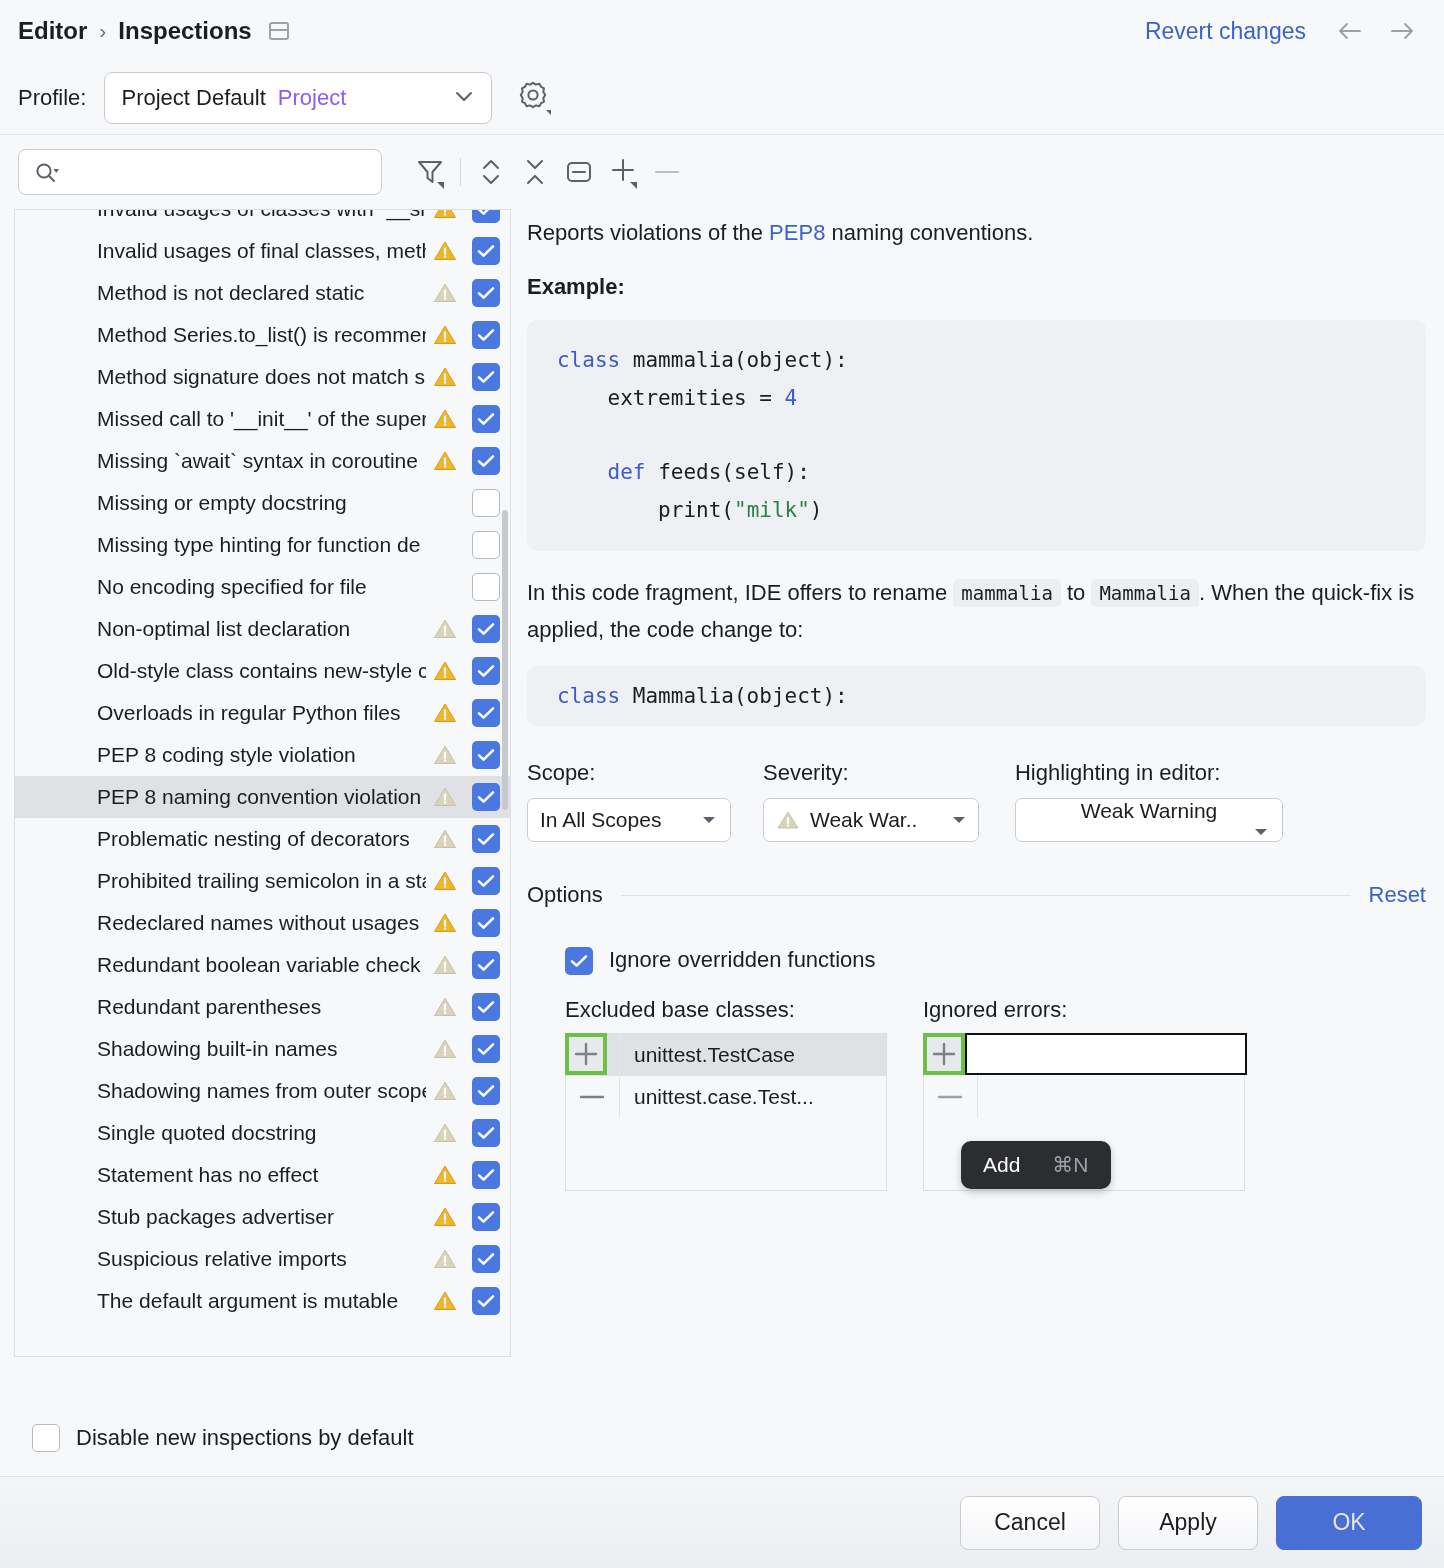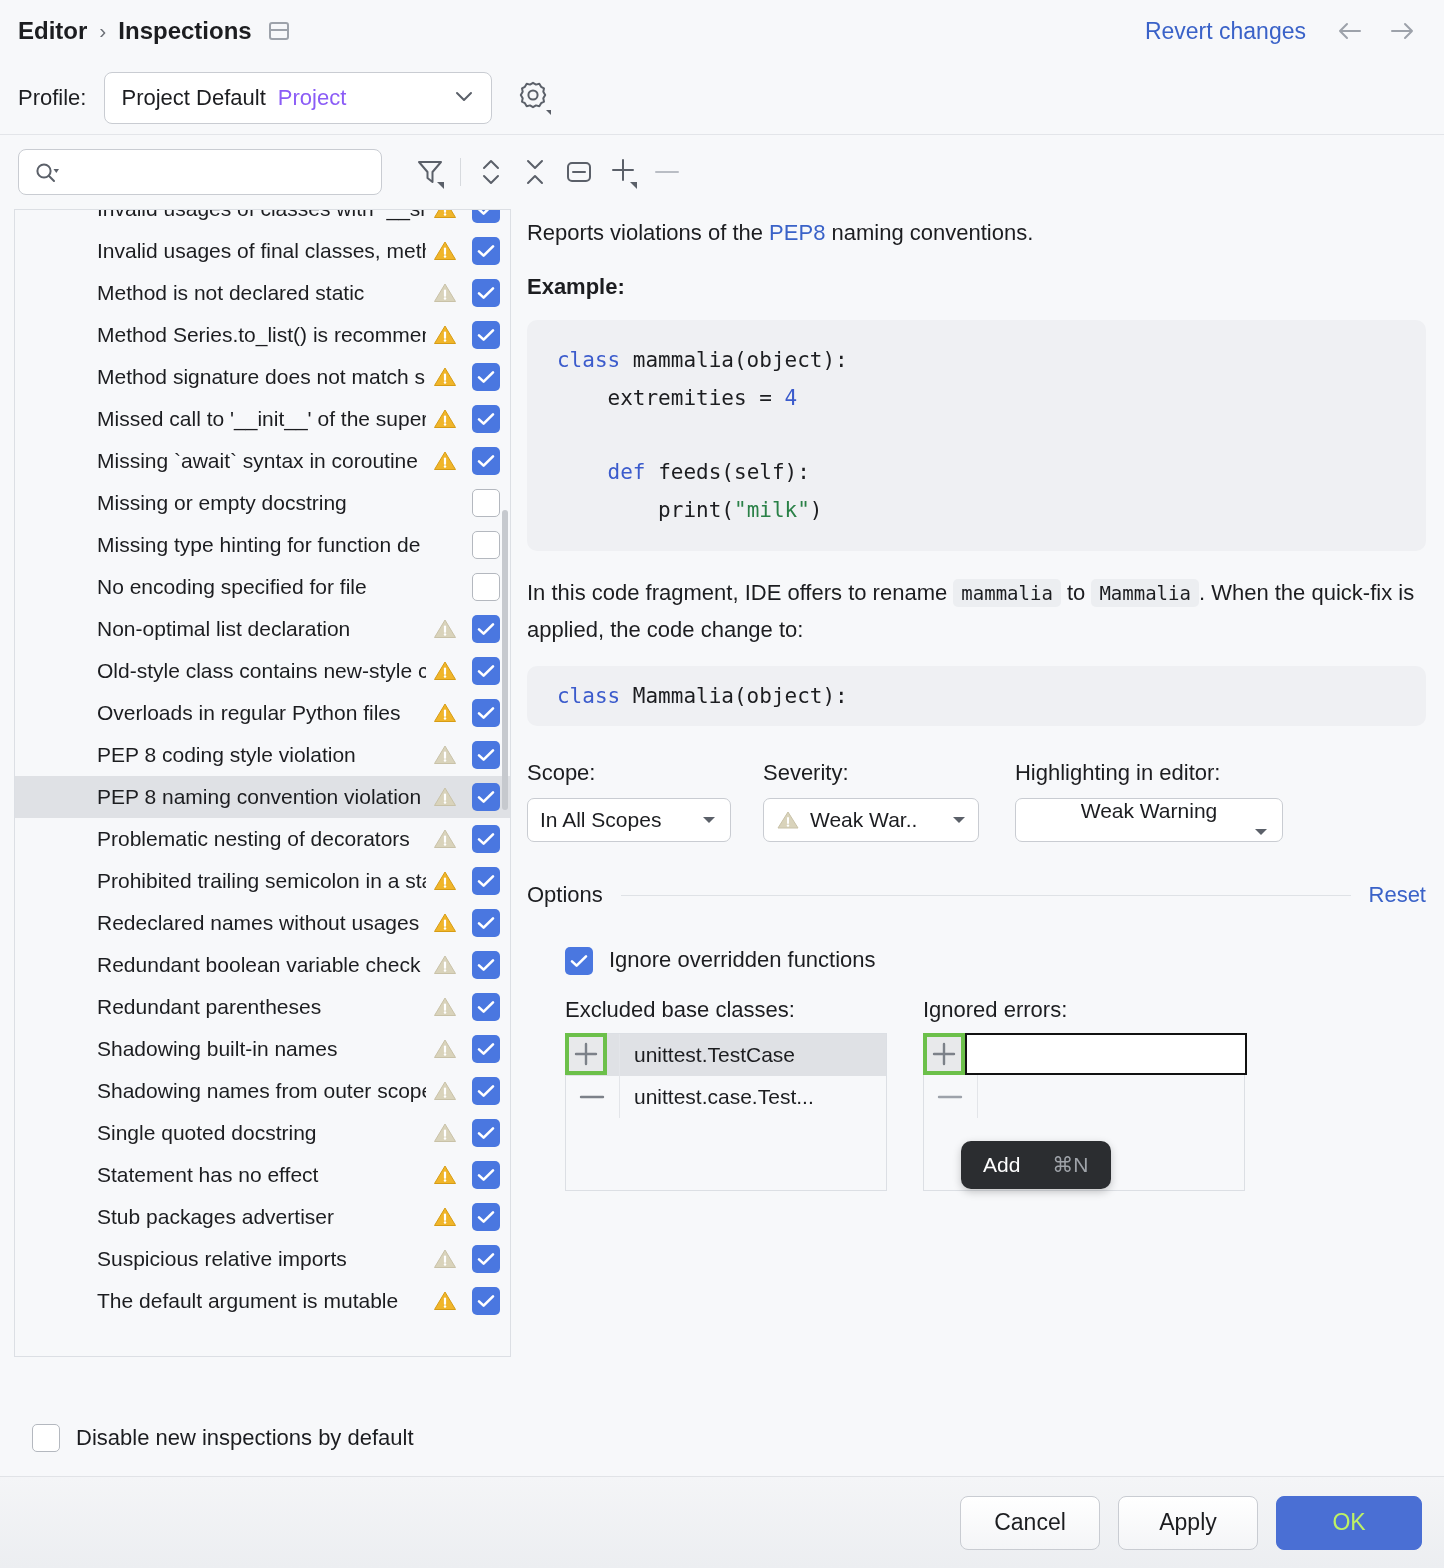--- a/index.html
+++ b/index.html
@@ -160,21 +160,21 @@
     height: 92px; flex:0 0 92px; display:flex; align-items:center; justify-content:flex-end;
     padding-right: 22px; gap: 18px;
     background: linear-gradient(180deg,#f4f5f7 0%, #eceef1 100%);
     border-top:1px solid #e1e3e7;
   }
   .btn {
     height: 54px; min-width: 140px; border-radius: 8px; border:1px solid #c9ccd2;
     background: linear-gradient(180deg,#ffffff 0%,#f4f5f7 100%);
     font-size: 23px; color:#1c1d20; display:flex; align-items:center; justify-content:center; cursor:pointer;
   }
-  .btn.primary { background:#4a6fd4; border-color:#4a6fd4; color:#bef264; min-width:146px;text-align:center; }
+  .btn.primary { background:#4a6fd4; border-color:#4a6fd4; color:#e5e5e5; min-width:146px;text-align:center; }
 </style>
 </head>
 <body>
 
 <div class="app">
 
   <div class="bc-row">
     <span class="bc-item">Editor</span>
     <span class="bc-sep">›</span>
     <span class="bc-item">Inspections</span>

